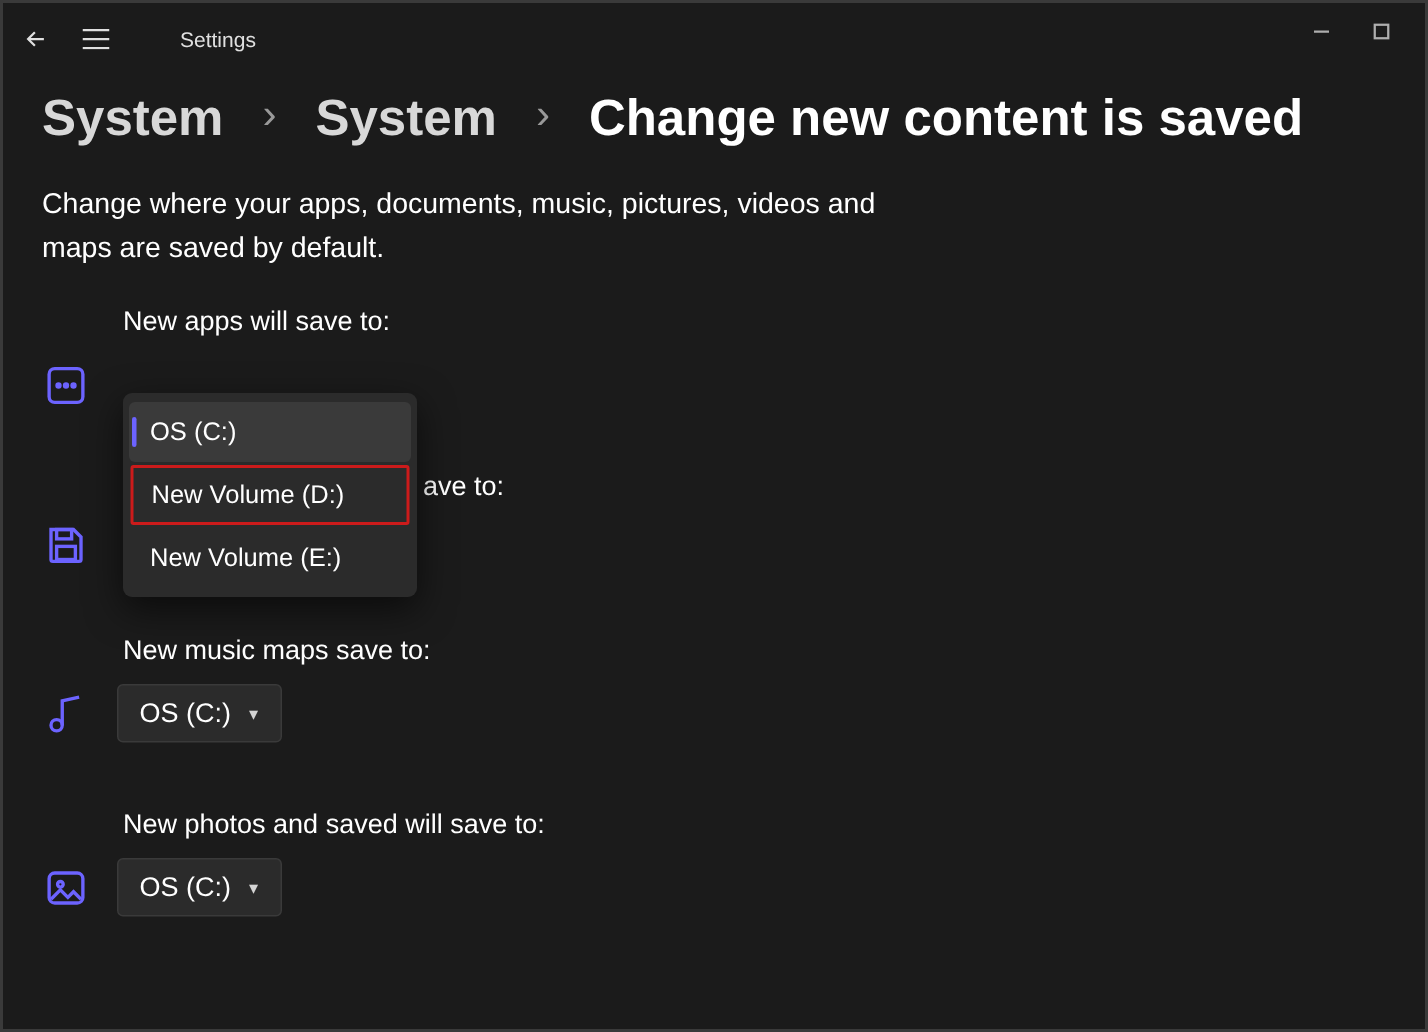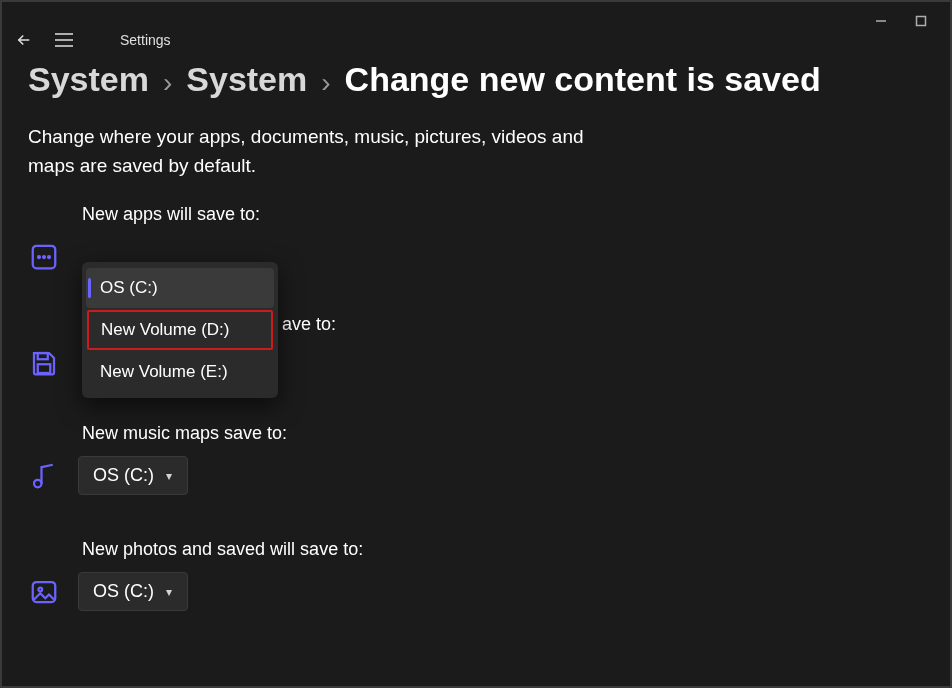--- a/index.html
+++ b/index.html
@@ -8,21 +8,21 @@
       height: 688px;
       background: #1b1b1b;
       color: #ffffff;
       font-family: "Segoe UI", -apple-system, sans-serif;
       overflow: hidden;
       position: relative;
       border: 2px solid #3a3a3a;
     }
     .titlebar {
       display: flex;
-      align-items: flex-end;
+      align-items: center;
       height: 48px;
       padding: 0 12px;
     }
     .titlebar-left {
       display: flex;
       align-items: center;
       gap: 20px;
     }
     .back-btn { width: 20px; height: 20px; display:flex; align-items:center; justify-content:center; cursor:pointer; }
     .hamburger { width: 20px; height: 20px; display:flex; align-items:center; justify-content:center; cursor:pointer; }
@@ -32,22 +32,22 @@
       right: 8px;
       top: 0;
       display: flex;
       gap: 22px;
       padding: 10px 12px;
     }
     .win-btn { width: 18px; height: 18px; display:flex; align-items:center; justify-content:center; opacity: 0.75;}
 
     .breadcrumb {
       display: flex;
-      align-items: flex-end;
-      gap: 14px;
+      align-items: flex-start;
+      gap: 26px;
       padding: 10px 26px 20px 26px;
       flex-wrap: wrap;
     }
     .bc-item {
       font-size: 34px;
       font-weight: 600;
       color: #d8d8d8;
       cursor: pointer;
     }
     .bc-sep { font-size: 28px; color: #999; }

